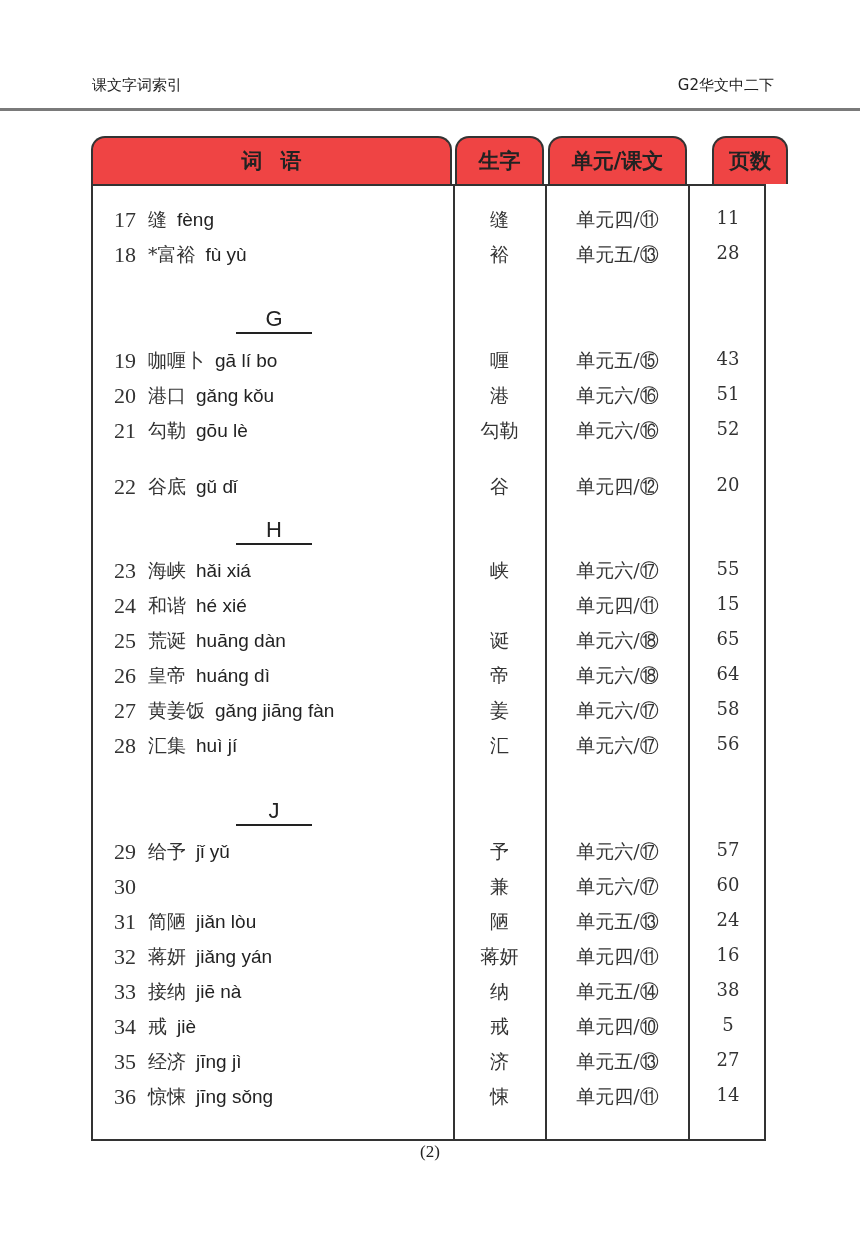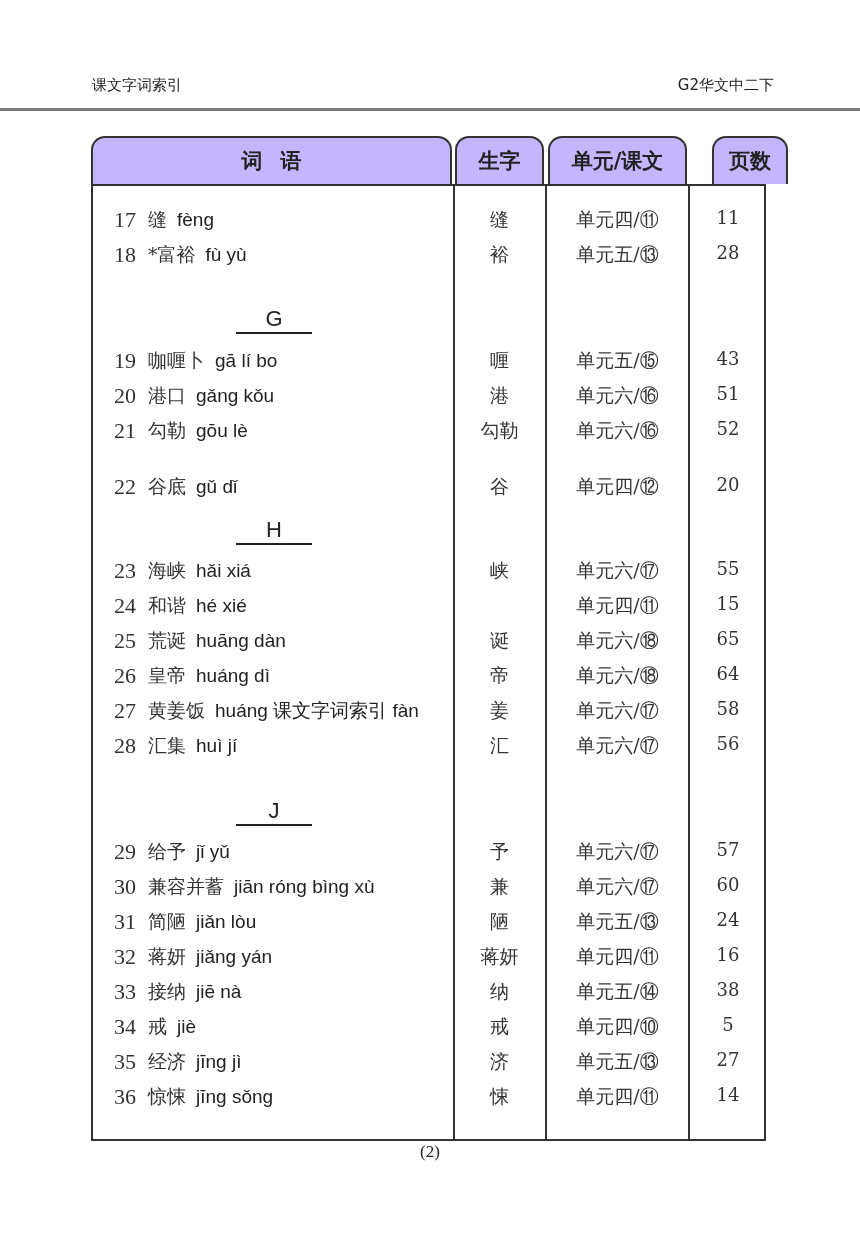--- a/index.html
+++ b/index.html
@@ -2,21 +2,21 @@
 <html><head>
 <meta charset="utf-8">
 <style>
   html, body { margin:0; padding:0; background:#ffffff; }
   body { width:860px; height:1240px; position:relative; overflow:hidden; color:#222; font-family:"DejaVu Sans", sans-serif; }
   .running-head { position:absolute; top:76px; font-size:15px; color:#222; }
   .rh-left { left:92px; }
   .rh-right { right:86px; }
   .rule { position:absolute; left:0; top:108px; width:860px; height:3px; background:#7a7a7a; }
 
-  .tab { position:absolute; top:136px; height:48px; background:#c4b5fd; border:2px solid #333; border-bottom:none;
+  .tab { position:absolute; top:136px; height:48px; background:#ef4444; border:2px solid #333; border-bottom:none;
          border-radius:14px 14px 0 0; box-sizing:border-box; display:flex; align-items:center; justify-content:center;
          font-weight:bold; font-size:21px; color:#222; }
   .tab-word { left:91px; width:361px; letter-spacing:18px; padding-left:18px; }
   .tab-char { left:455px; width:89px; }
   .tab-unit { left:548px; width:139px; }
   .tab-page { left:712px; width:76px; }
 
   .table-body { position:absolute; left:91px; top:184px; width:675px; height:957px; border:2px solid #333; box-sizing:border-box; border-top:2px solid #333; }
   .vline { position:absolute; top:184px; height:957px; width:2px; background:#333; }
 
@@ -120,42 +120,41 @@
     </div>
     <div class="row" style="top: 663px;">
       <span class="cell c-num">26</span>
       <span class="cell c-word"><span>皇帝</span><span class="c-pinyin">huáng dì</span></span>
       <span class="cell c-char">帝</span>
       <span class="cell c-unit">单元六/⑱</span>
       <span class="cell c-page">64</span>
     </div>
     <div class="row" style="top: 698px;">
       <span class="cell c-num">27</span>
-      <span class="cell c-word"><span>黄姜饭</span><span class="c-pinyin">huáng 课文字词索引 fàn</span></span>
+      <span class="cell c-word"><span>黄姜饭</span><span class="c-pinyin">gǎng jiāng fàn</span></span>
       <span class="cell c-char">姜</span>
       <span class="cell c-unit">单元六/⑰</span>
       <span class="cell c-page">58</span>
     </div>
     <div class="row" style="top: 733px;">
       <span class="cell c-num">28</span>
       <span class="cell c-word"><span>汇集</span><span class="c-pinyin">huì jí</span></span>
       <span class="cell c-char">汇</span>
       <span class="cell c-unit">单元六/⑰</span>
       <span class="cell c-page">56</span>
     </div>
     <div class="row" style="top: 839px;">
       <span class="cell c-num">29</span>
       <span class="cell c-word"><span>给予</span><span class="c-pinyin">jǐ yǔ</span></span>
       <span class="cell c-char">予</span>
       <span class="cell c-unit">单元六/⑰</span>
       <span class="cell c-page">57</span>
     </div>
     <div class="row" style="top: 874px;">
       <span class="cell c-num">30</span>
-      <span class="cell c-word"><span>兼容并蓄</span><span class="c-pinyin">jiān róng bìng xù</span></span>
       <span class="cell c-char">兼</span>
       <span class="cell c-unit">单元六/⑰</span>
       <span class="cell c-page">60</span>
     </div>
     <div class="row" style="top: 909px; padding-left: 12px;">
       <span class="cell c-num">31</span>
       <span class="cell c-word"><span>简陋</span><span class="c-pinyin">jiǎn lòu</span></span>
       <span class="cell c-char">陋</span>
       <span class="cell c-unit">单元五/⑬</span>
       <span class="cell c-page">24</span>

